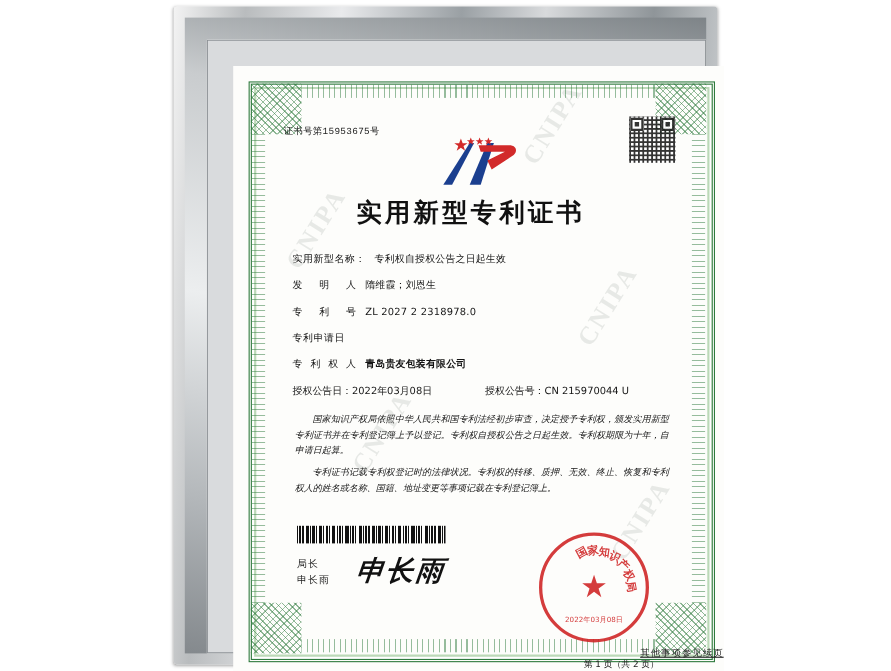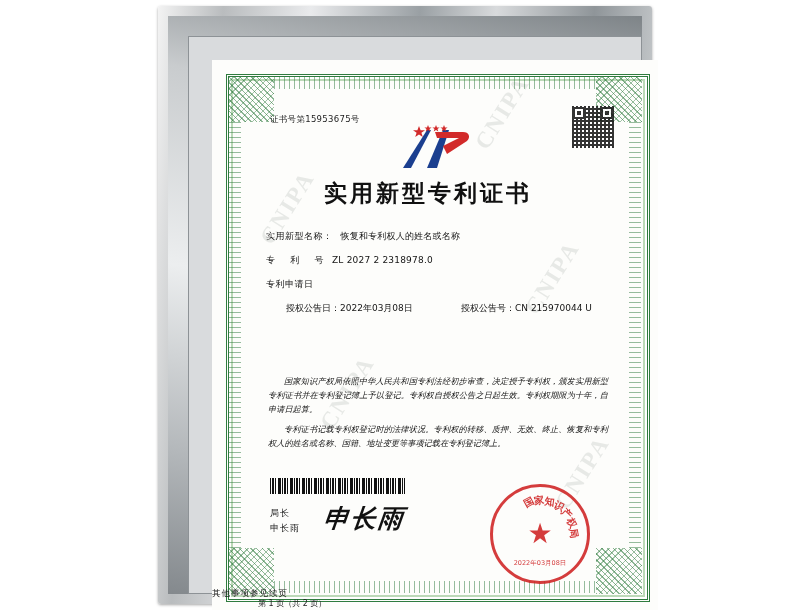--- a/index.html
+++ b/index.html
@@ -102,24 +102,25 @@
   .content {
     position: absolute;
     left: 46px; top: 46px;
     width: 356px; height: 460px;
     font-family: "DejaVu Sans", "Liberation Sans", sans-serif;
     color: #1a1a1a;
   }
 
   .cert-no {
     position: absolute;
-    left: 12px; top: 8px;
+    left: 0; top: 8px;
     font-size: 8.5px;
     letter-spacing: .3px;
     color: #222;
+    font-family: Liberation Mono, monospace;
   }
 
   
   .qr {
     position: absolute;
     right: 0; top: 0;
     width: 42px; height: 42px;
     background-color: #fff;
     background-image:
       repeating-linear-gradient(0deg, #111 0 2px, transparent 2px 4px),
@@ -185,21 +186,21 @@
   .row .val {
     margin-left: 8px;
     flex: 1 1 auto;
     letter-spacing: .2px;
   }
   .row .val.bold { font-weight: bold; }
   .row2 {
     display: flex;
     margin-bottom: 7px;
   }
-  .row2 .half-left { width: 175px; display: flex; margin-left: 20px; }
+  .row2 .half-left { width: 175px; display: flex; }
   .row2 .half-right { display: flex; justify-content: flex-end; }
 
   .paragraphs {
     position: absolute;
     left: 10px; right: 6px;
     top: 268px;
     font-size: 8.2px;
     line-height: 14px;
     text-align: justify;
     color: #161616;
@@ -276,33 +277,34 @@
     bottom: 13px;
     text-align: center;
     font-size: 6.5px;
     color: #cf2222;
   }
 
   .page-num {
     position: absolute;
     left: 0; right: 15px;
     top: 492px;
-    text-align: left;
+    text-align: right;
     font-size: 8px;
     color: #222;
   }
 
   .footer-note {
     position: absolute;
     left: 0; right: 0;
     bottom: 10px;
-    text-align: left;
+    text-align: right;
     font-size: 8.5px;
     letter-spacing: 1px;
     color: #222;
+    text-decoration: underline;
   }
 </style>
 </head>
 <body>
 
 <div id="doc-root">
 
   <div class="frame-outer">
     <div class="frame-bevel">
       <div class="frame-inner-line">
@@ -344,33 +346,41 @@
                 </g>
               </svg>
             </div>
 
             <div class="title">实用新型专利证书</div>
 
             <div class="fields">
 
               <div class="row">
                 <span class="lbl">实用新型名称：</span>
-                <span class="val">恢复和专利权人的姓名或名称</span>
-              </div>
-
+                <span class="val">专利权自授权公告之日起生效</span>
+              </div>
+
+              <div class="row">
+                <span class="lbl spread">发明人</span>
+                <span class="val">隋维霞；刘恩生</span>
+              </div>
 
               <div class="row">
                 <span class="lbl spread">专利号</span>
                 <span class="val">ZL 2027 2 2318978.0</span>
               </div>
 
               <div class="row">
                 <span class="lbl">专利申请日</span>
               </div>
 
+              <div class="row">
+                <span class="lbl spread">专利权人</span>
+                <span class="val bold">青岛贵友包装有限公司</span>
+              </div>
 
 
               <div class="row2">
                 <div class="half-left">
                   <span class="lbl">授权公告日：</span>
                   <span class="val">2022年03月08日</span>
                 </div>
                 <div class="half-right">
                   <span class="lbl">授权公告号：</span>
                   <span class="val">CN 215970044 U</span>

